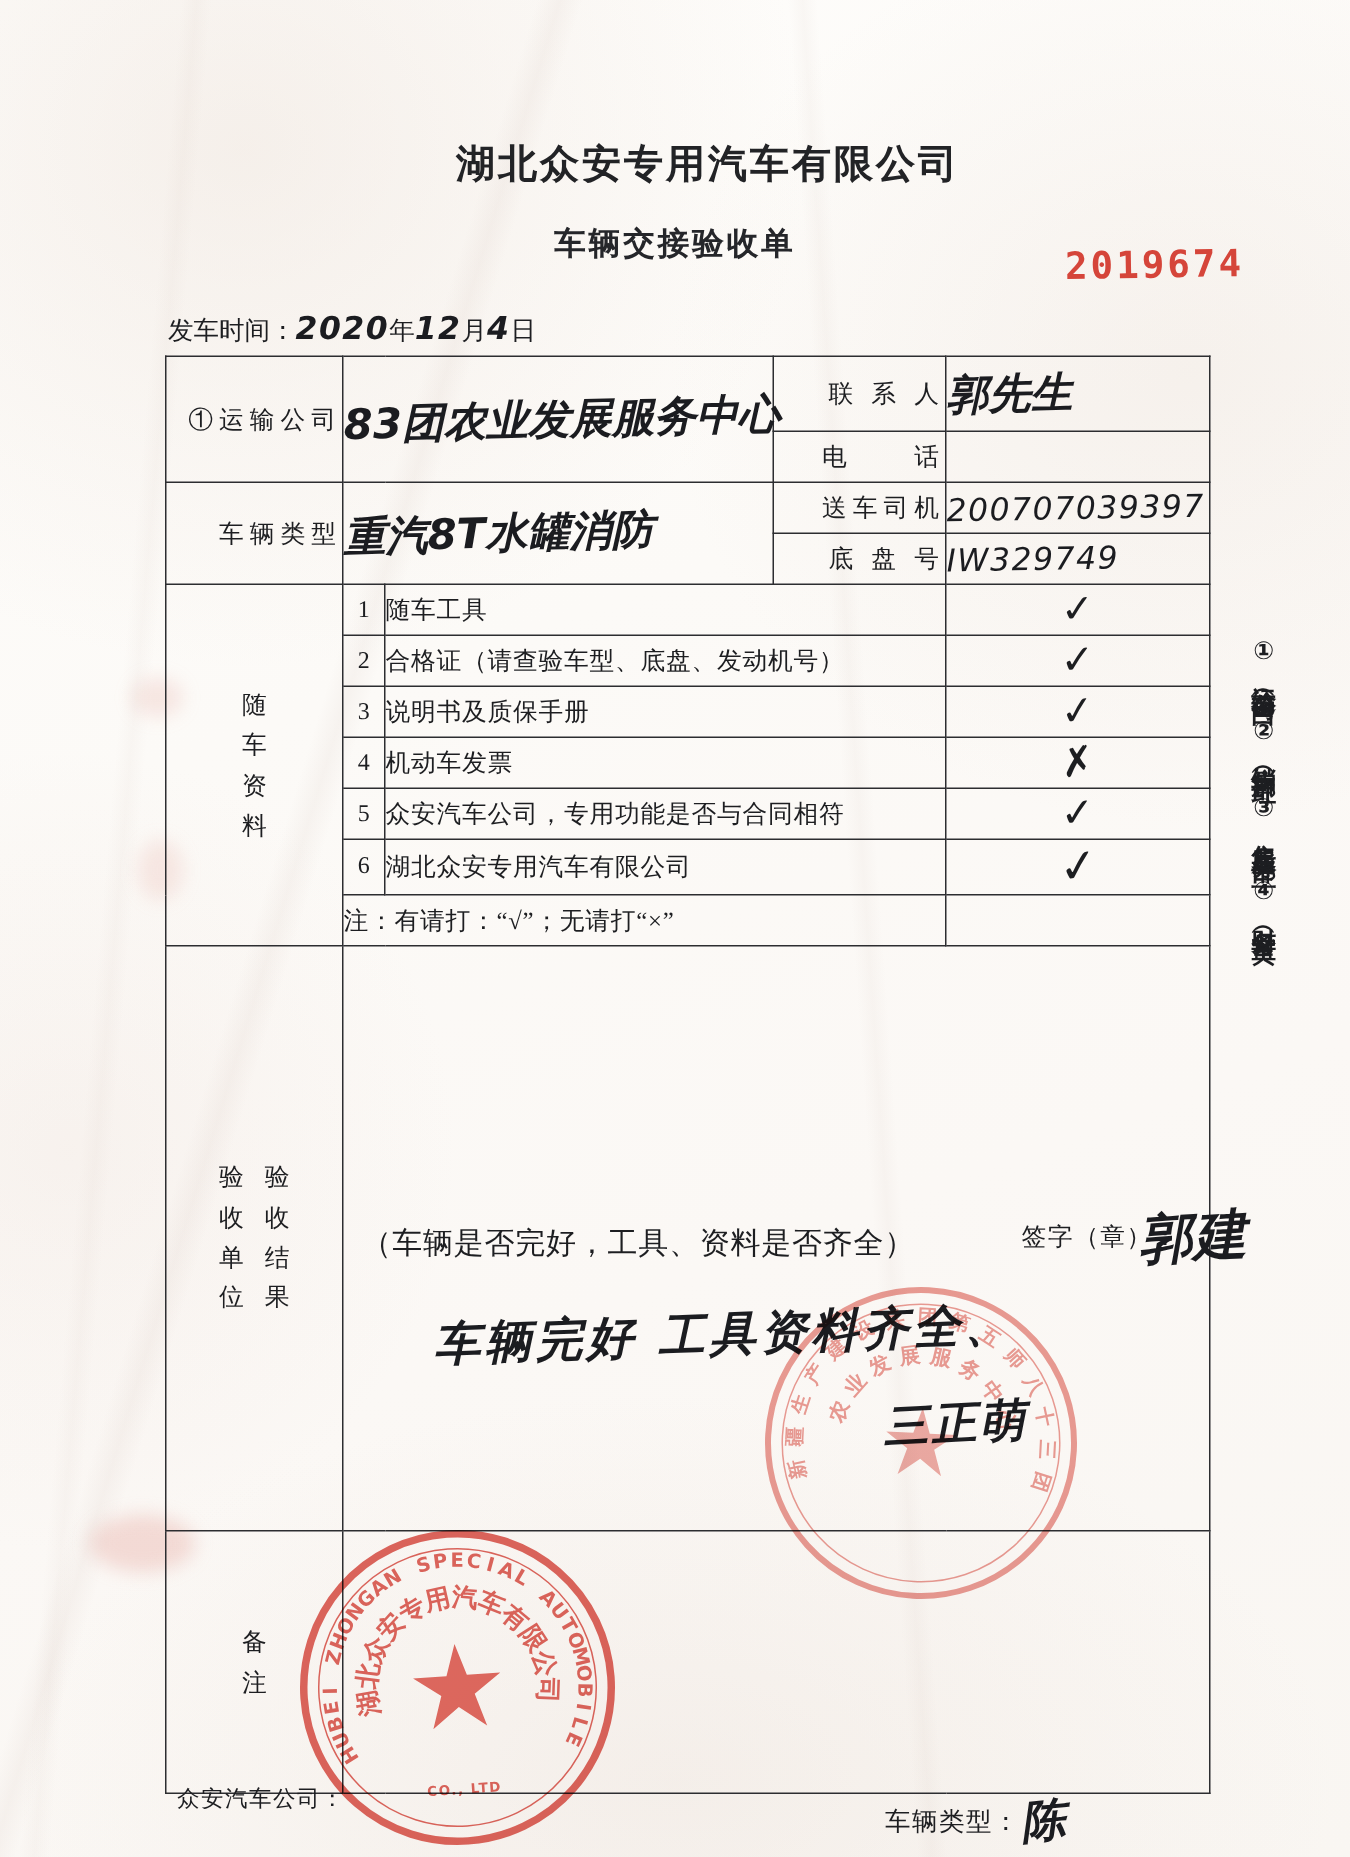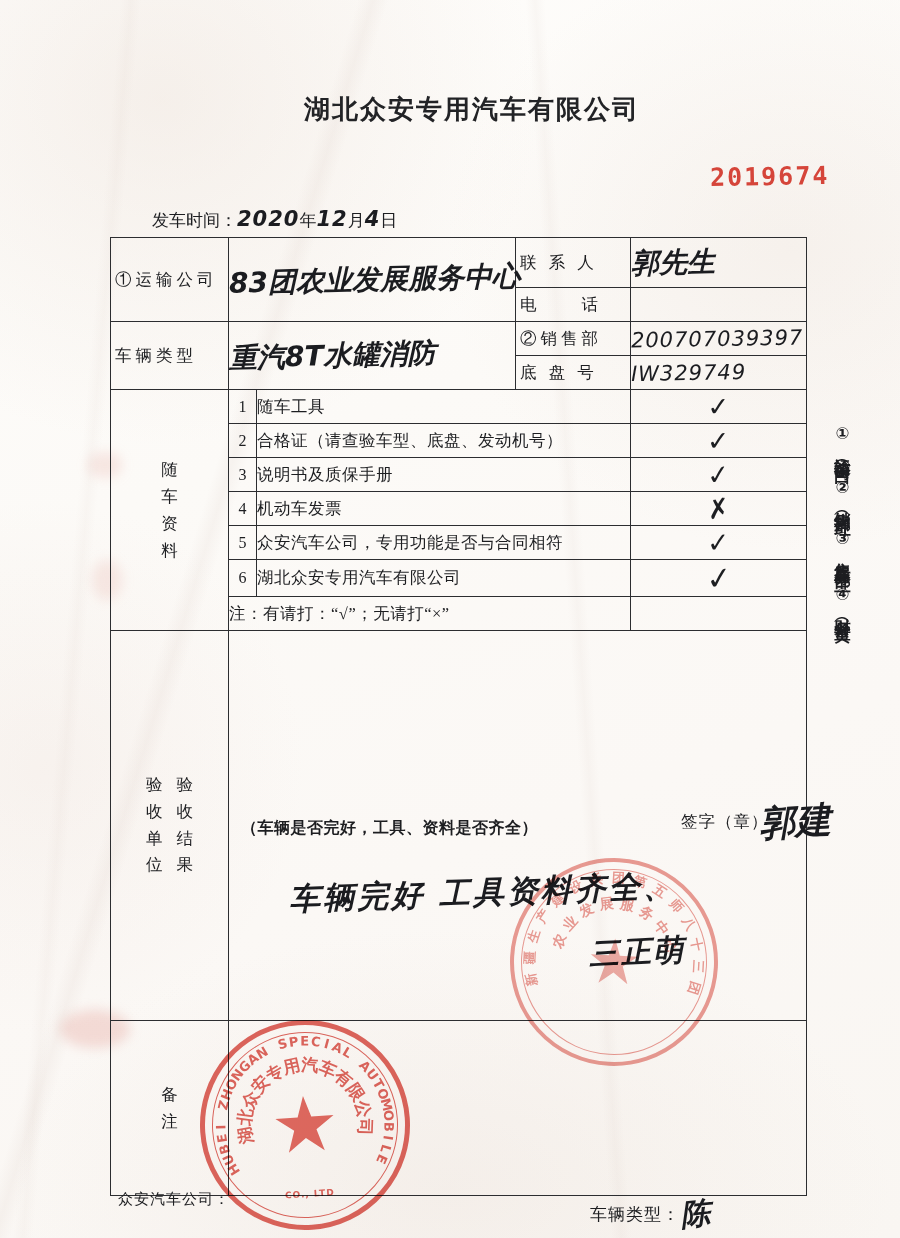--- a/index.html
+++ b/index.html
@@ -77,21 +77,20 @@
     transform: rotate(-1deg);
     opacity: 0.92;
   }
   .depart-line {
     position: absolute;
     left: 112px;
     top: 207px;
     font-size: 17px;
     color: #1d1e21;
     white-space: nowrap;
-    margin-left: 40px;
   }
   .hw {
     font-family: "DejaVu Sans", "Liberation Sans", sans-serif;
     color: #1b1c20;
   }
   .depart-line .hw {
     font-size: 21px;
     font-style: italic;
     font-weight: bold;
     letter-spacing: 1px;
@@ -106,21 +105,21 @@
     border-collapse: collapse;
     table-layout: fixed;
   }
   .tbl td {
     border: 1.6px solid #2c2d30;
     padding: 0;
     vertical-align: middle;
     color: #1d1e21;
   }
   .lbl {
-    text-align: left;
+    text-align: right;
     font-size: 16.5px;
     letter-spacing: 4px;
     text-indent: 4px;
   }
   .val {
     padding-left: 10px;
     height: 100%;
   }
   .val .hw {
     font-size: 28px;
@@ -179,23 +178,22 @@
     line-height: 1.62;
   }
   .vpair > div { text-align: center; }
 
   .result-body {
     position: relative;
     height: 100%;
     padding: 6px 0 0 12px;
   }
   .result-hint {
-    font-size: 16px;
+    font-size: 20px;
     letter-spacing: 0.5px;
-    font-weight: bold;
   }
   .result-hw {
     position: absolute;
     left: 60px;
     top: 60px;
     font-size: 31px;
     font-style: italic;
     font-weight: bold;
     letter-spacing: 3px;
     transform: rotate(-2deg);
@@ -344,20 +342,21 @@
 </head>
 <body>
 
 <div class="page">
   <div class="texture"></div>
   <div class="smudge" style="left:60px;top:1010px;width:70px;height:38px;background:rgba(226,148,140,0.30);"></div>
   <div class="smudge" style="left:88px;top:452px;width:34px;height:26px;background:rgba(228,160,152,0.22);"></div>
   <div class="smudge" style="left:92px;top:560px;width:30px;height:40px;background:rgba(228,160,152,0.20);"></div>
 
   <div class="doc-title">湖北众安专用汽车有限公司</div>
+  <div class="doc-subtitle">车辆交接验收单</div>
   <div class="serial">2019674</div>
 
   <div class="depart-line">
     <span>发车时间：</span><span class="hw">2020</span><span>年</span><span class="hw">12</span><span>月</span><span class="hw">4</span><span>日</span>
   </div>
 
   <table class="tbl">
     <colgroup>
       <col style="width:118px">
       <col style="width:28px">
@@ -382,21 +381,21 @@
         <td class="val val-num">
           <span class="hw"></span>
         </td>
       </tr>
 
       <tr class="rowh-34">
         <td class="lbl" rowspan="2">车辆类型</td>
         <td class="val" colspan="2" rowspan="2">
           <span class="hw">重汽8T水罐消防</span>
         </td>
-        <td class="lbl">②销售部</td>
+        <td class="lbl">送车司机</td>
         <td class="val val-num">
           <span class="hw">200707039397</span>
         </td>
       </tr>
       <tr class="rowh-34">
         <td class="lbl">底 盘 号</td>
         <td class="val val-num">
           <span class="hw">IW329749</span>
         </td>
       </tr>

